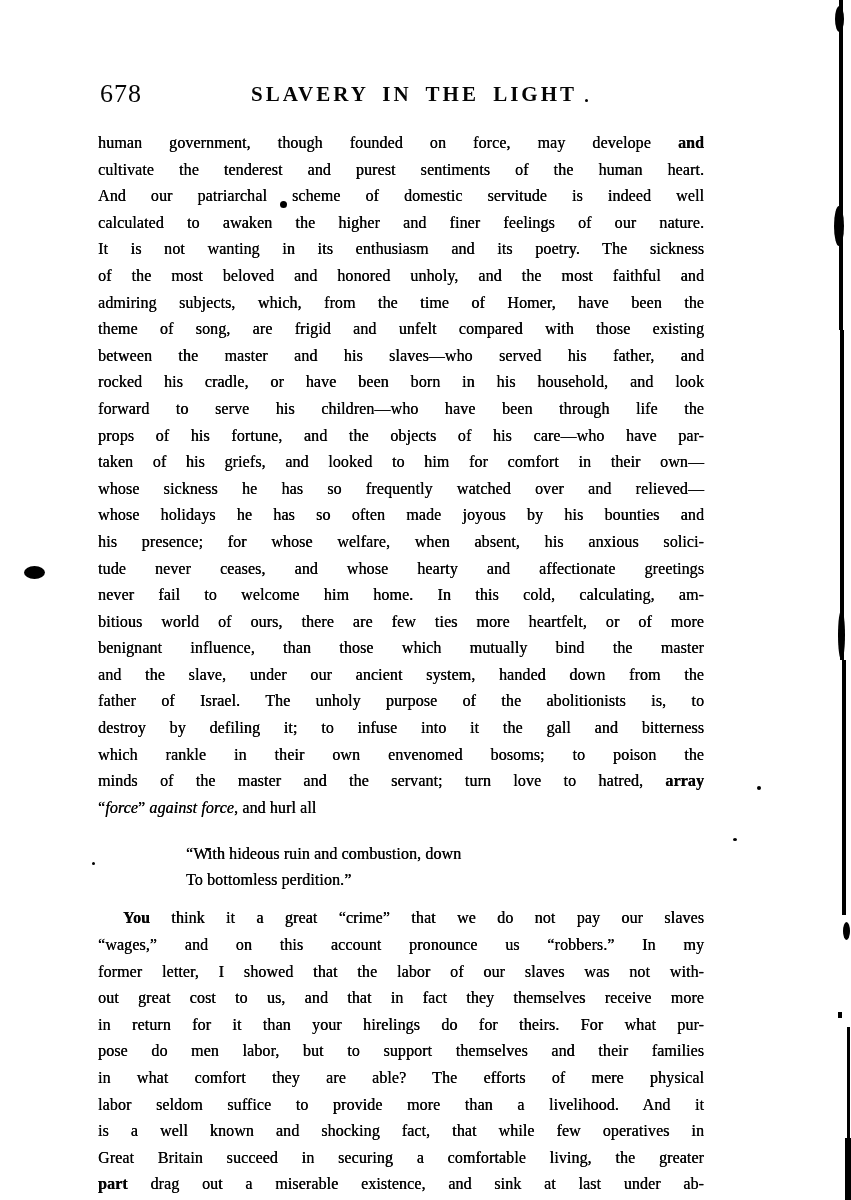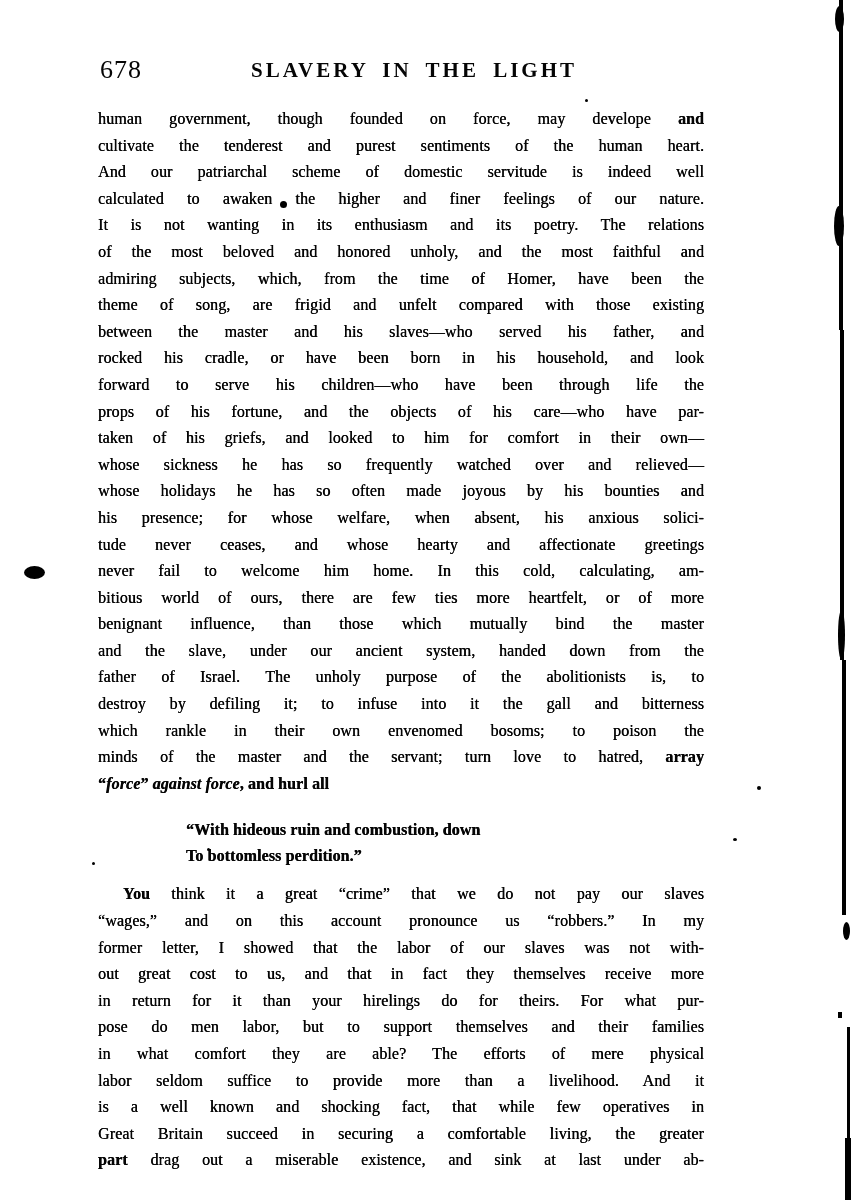--- a/index.html
+++ b/index.html
@@ -6,21 +6,21 @@
   .page {
     position:relative;
     width:851px; height:1200px;
     background:#ffffff;
     overflow:hidden;
     font-family:"Liberation Serif","DejaVu Serif",serif;
     color:#050505;
   }
   .content {
     position:absolute;
-    left:98px; top:56px;
+    left:98px; top:80px;
     width:606px;
   }
   .header { position:relative; height:30px; }
   .folio {
     position:absolute; left:2px; top:0;
     font-size:26px; line-height:28px;
     letter-spacing:1px;
   }
   .running-title {
     display:block;
@@ -38,21 +38,21 @@
   #para2 { margin-top:12px; }
   .line {
     font-size:16px;
     line-height:26.6px;
     text-align:justify;
     text-align-last:justify;
     text-justify:inter-word;
     letter-spacing:0.1px;
     text-shadow:0.3px 0 0 currentColor;
   }
-  .line.no-just { text-align:center; text-align-last:left;font-weight:bold; }
+  .line.no-just { text-align:center; text-align-last:left; }
   .b { font-weight:bold; }
   .i { font-style:italic; }
 
   
   .art { position:absolute; background:#000; }
   .blot { border-radius:50%; }
 </style>
 </head>
 <body>
 
@@ -62,21 +62,21 @@
     <div class="header">
       <span class="folio">678</span>
       <span class="running-title">SLAVERY IN THE LIGHT</span>
     </div>
 
     <div class="para" id="para1">
         <div class="line"><span>human government, though founded on force, may develope </span><span class="b">and</span></div>
         <div class="line"><span>cultivate the tenderest and purest sentiments of the human heart.</span></div>
         <div class="line"><span>And our patriarchal scheme of domestic servitude is indeed well</span></div>
         <div class="line"><span>calculated to awaken the higher and finer feelings of our nature.</span></div>
-        <div class="line"><span>It is not wanting in its enthusiasm and its poetry. The relations</span></div>
+        <div class="line"><span>It is not wanting in its enthusiasm and its poetry. The sickness</span></div>
         <div class="line"><span>of the most beloved and honored unholy, and the most faithful and</span></div>
         <div class="line"><span>admiring subjects, which, from the time of Homer, have been the</span></div>
         <div class="line"><span>theme of song, are frigid and unfelt compared with those existing</span></div>
         <div class="line"><span>between the master and his slaves—who served his father, and</span></div>
         <div class="line"><span>rocked his cradle, or have been born in his household, and look</span></div>
         <div class="line"><span>forward to serve his children—who have been through life the</span></div>
         <div class="line"><span>props of his fortune, and the objects of his care—who have par-</span></div>
         <div class="line"><span>taken of his griefs, and looked to him for comfort in their own—</span></div>
         <div class="line"><span>whose sickness he has so frequently watched over and relieved—</span></div>
         <div class="line"><span>whose holidays he has so often made joyous by his bounties and</span></div>

